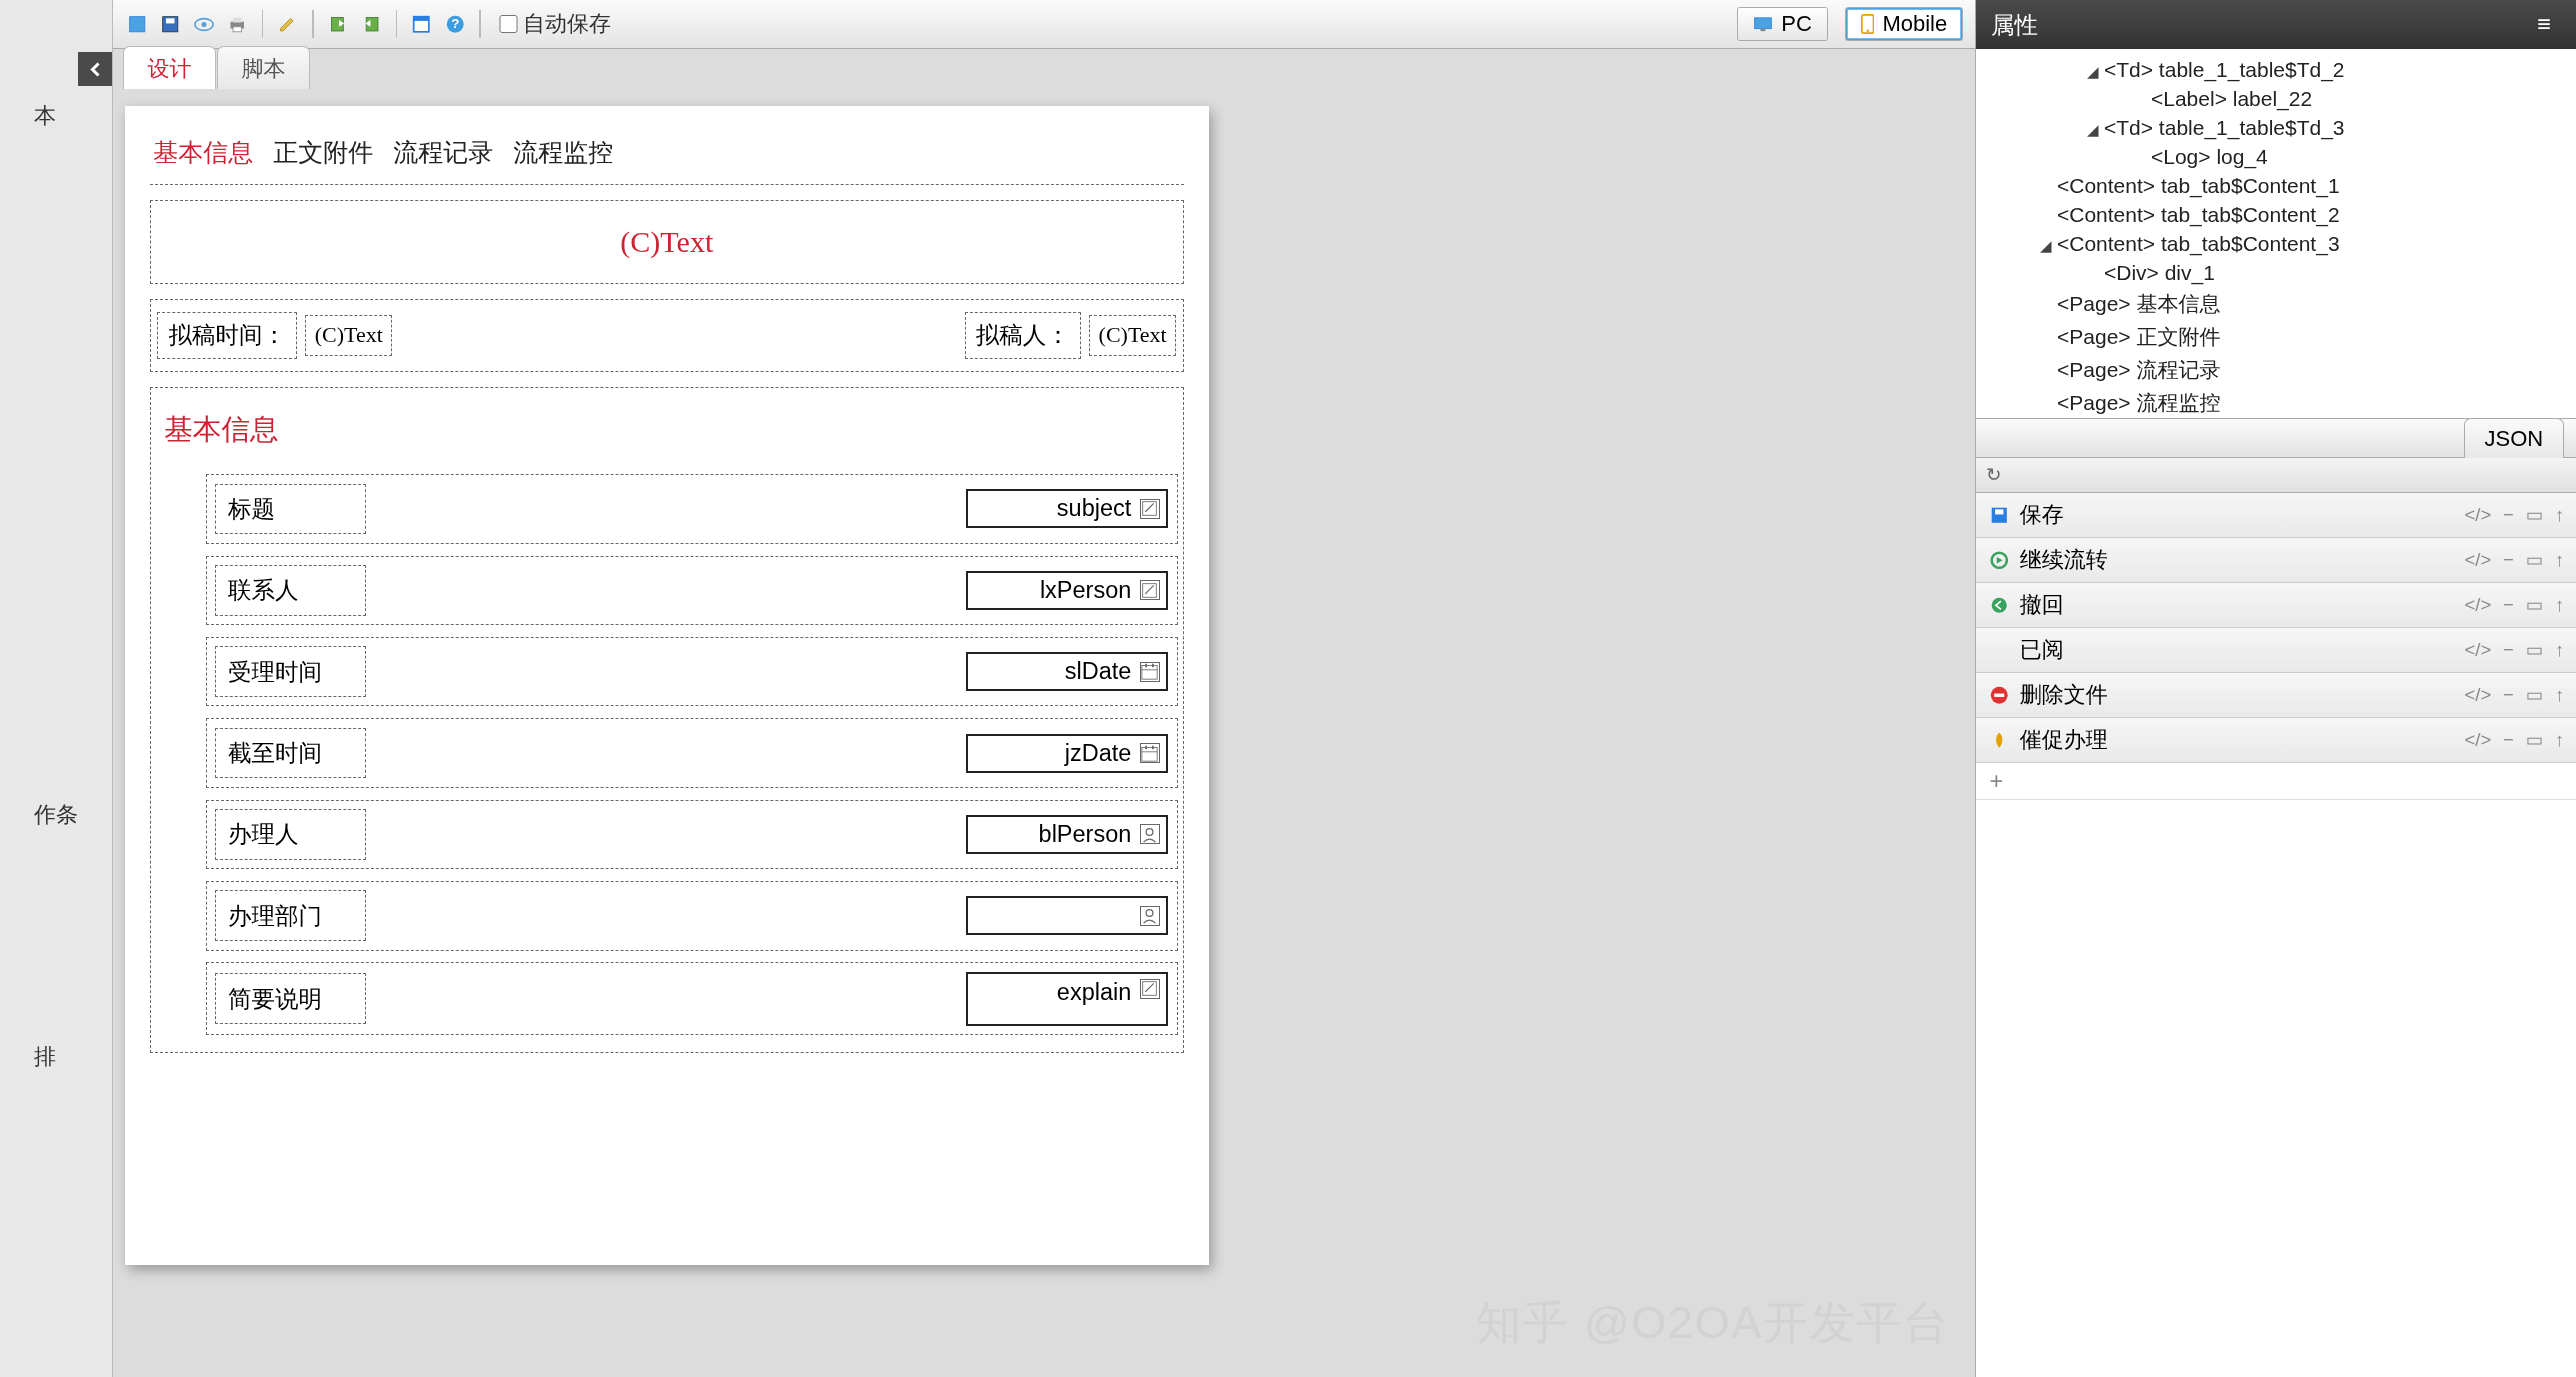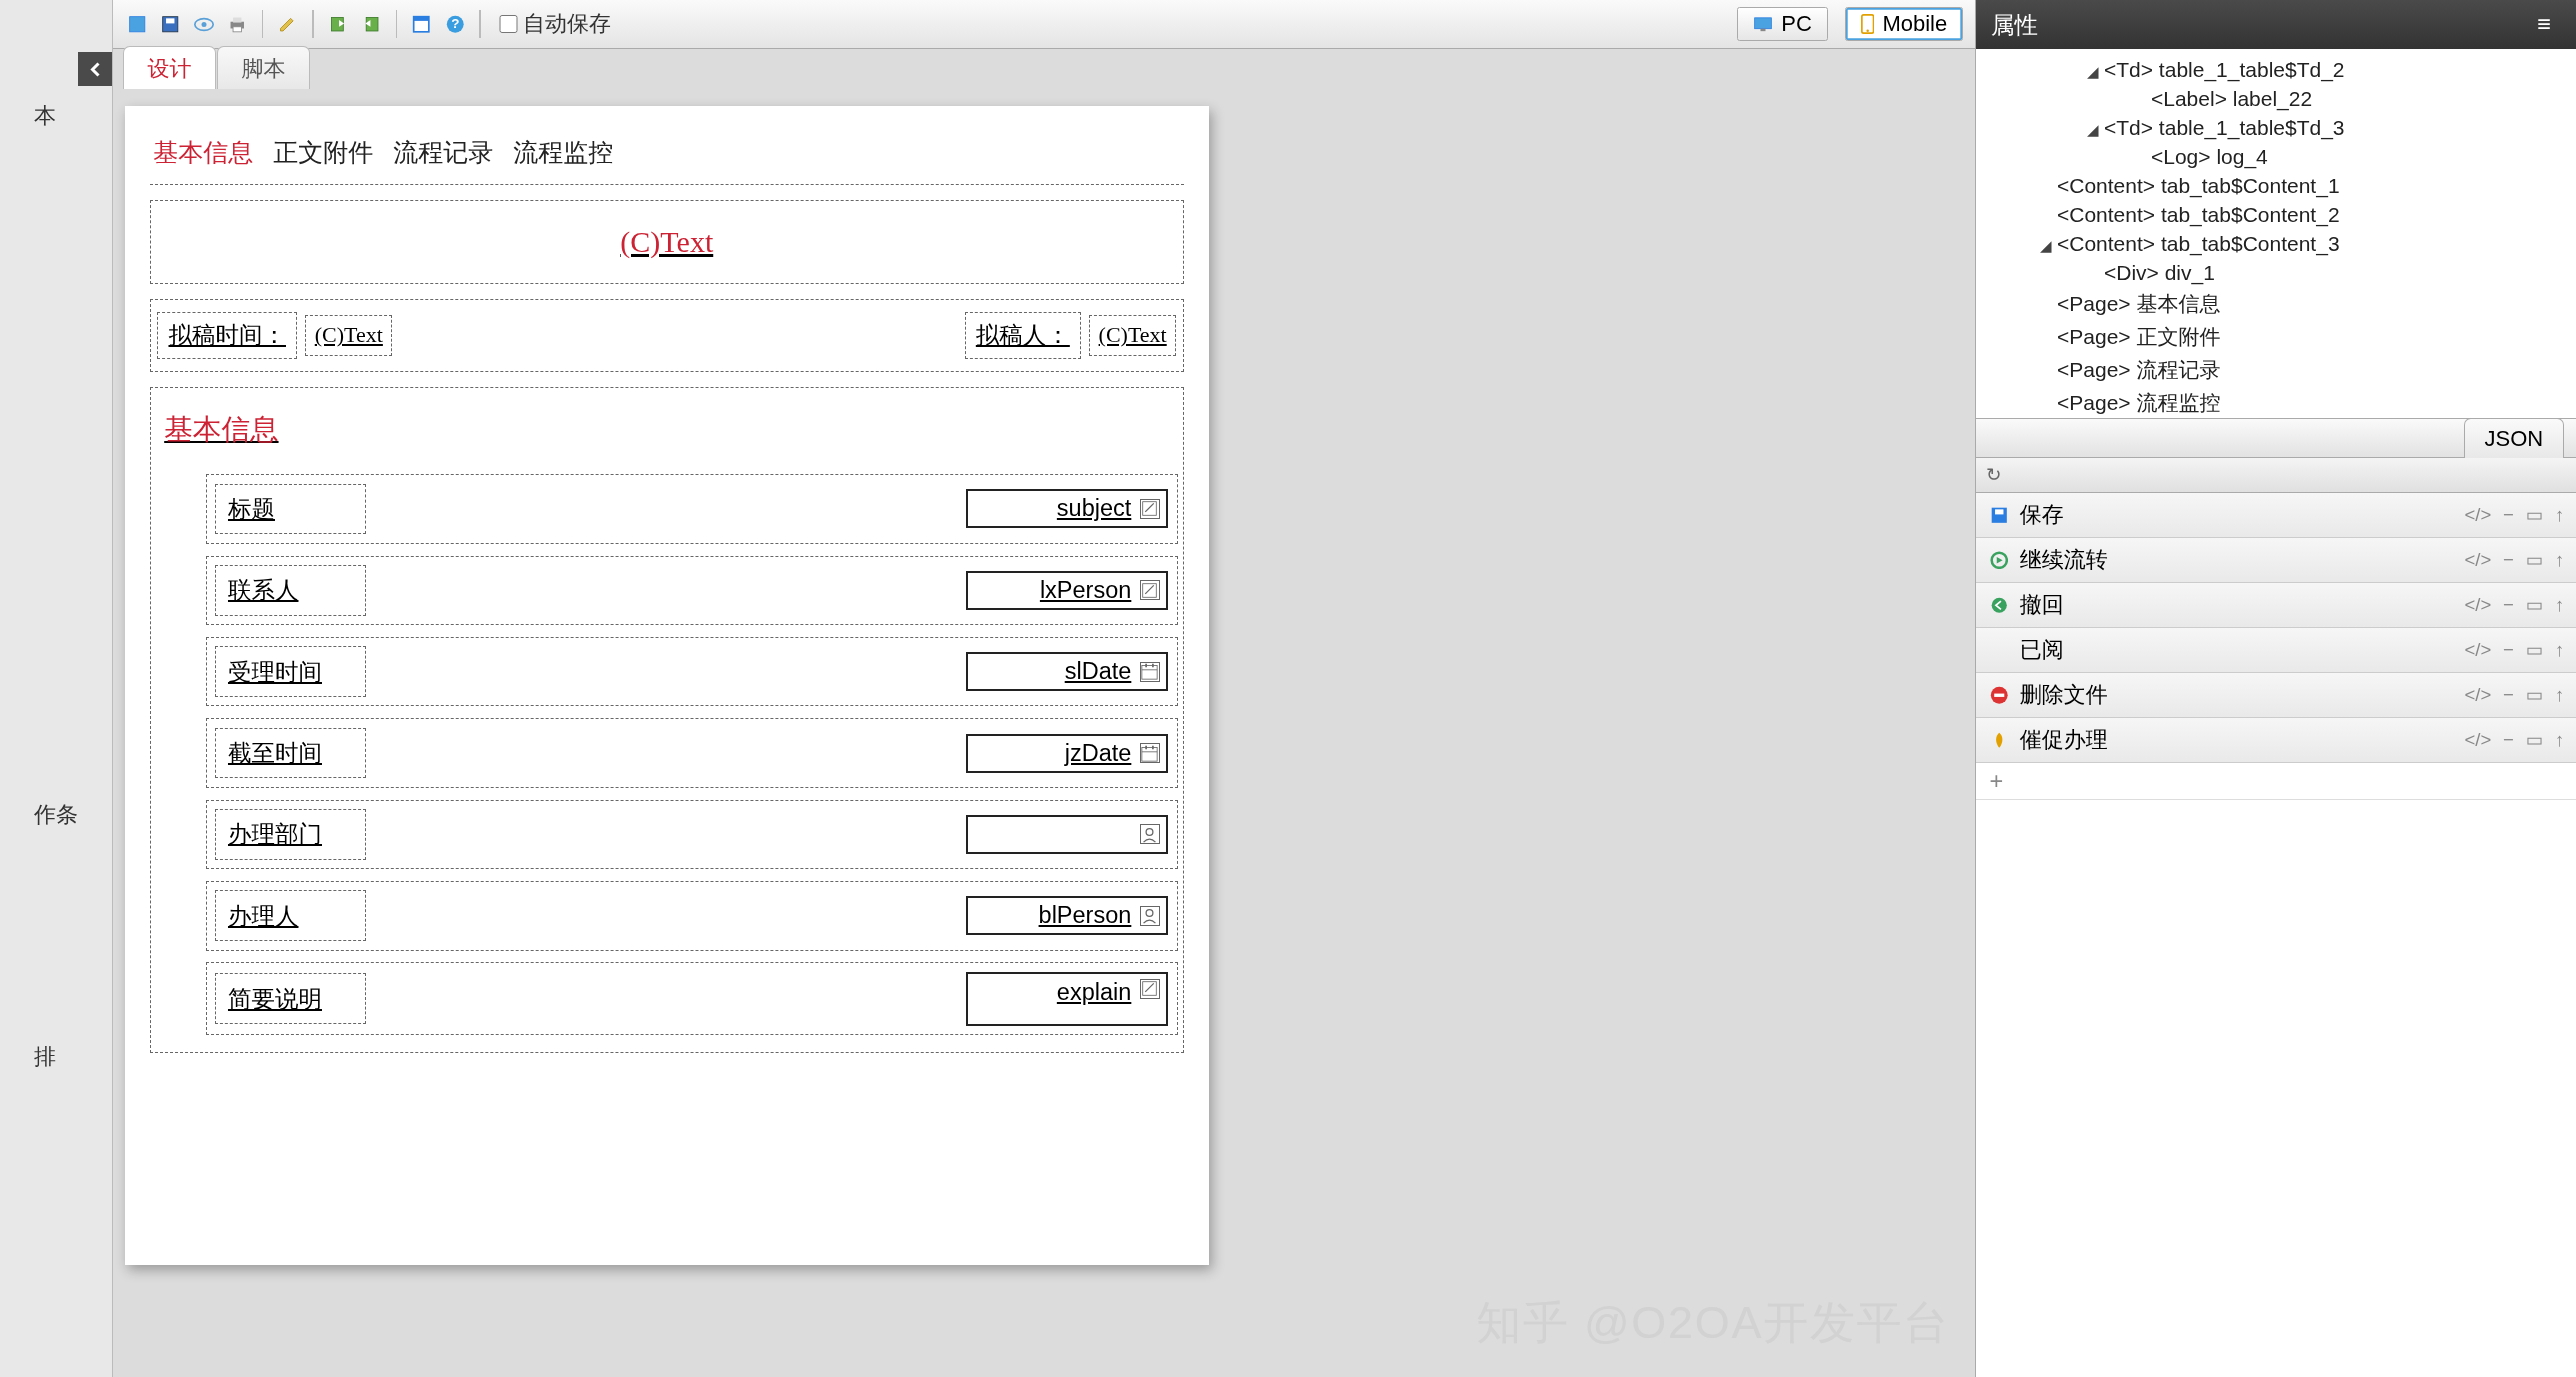--- a/index.html
+++ b/index.html
@@ -33,21 +33,21 @@
 .sec-tabs .tab.active { background: #fff; color: #c23; }
 
 
 .canvas-wrap { flex: 1; background: #dcdcdc; padding: 17px 17px 0 11.8px; overflow: hidden; position: relative; }
 .form-card { width: 1084px; min-height: 1159px; background: #fff; box-shadow: 3.4px 5px 11.8px rgba(0,0,0,.3); padding: 25px; }
 
 .form-tabs { display: flex; gap: 20px; font-size: 25px; padding: 5px 3.4px 15px; border-bottom: 1.7px dashed #666; }
 .form-tabs .ft { cursor: pointer; color: #222; }
 .form-tabs .ft.active { color: #c23; }
 
-.block { border: 1.7px dashed #666; margin-top: 15px; padding: 5px; text-decoration: underline; }
+.block { border: 1.7px dashed #666; margin-top: 15px; padding: 5px; }
 .title-block { height: 84px; display: flex; align-items: center; justify-content: center; }
 .title-block .inner { color: #c23; font-size: 30px; font-family: "Times New Roman", serif; }
 
 .row2 { display: flex; justify-content: space-between; padding: 11.8px 6.7px; }
 .row2 .cell { display: flex; align-items: center; gap: 8.4px; }
 .dlabel { border: 1.7px dashed #666; padding: 6.7px 10px; font-size: 23.5px; }
 .dtext { border: 1.7px dashed #666; padding: 6.7px 8.4px; font-size: 22px; font-family: "Times New Roman", serif; }
 
 .section-title { color: #c23; font-size: 28.6px; padding: 17px 8.4px 13.4px; }
 
@@ -266,37 +266,37 @@
                     <svg width="17" height="17" viewBox="0 0 20 20">
                       <rect x="1" y="3" width="18" height="16" fill="none" stroke="#666"></rect>
                       <line x1="1" y1="8" x2="19" y2="8" stroke="#666"></line>
                       <line x1="6" y1="1" x2="6" y2="5" stroke="#666" stroke-width="2"></line>
                       <line x1="14" y1="1" x2="14" y2="5" stroke="#666" stroke-width="2"></line>
                     </svg>
                   </span>
                 </span>
               </div>
               <div class="field-row">
-                <span class="flabel">办理部门</span>
-                <span class="fgap"></span>
-                <span class="finput">
-                  <span></span>
+                <span class="flabel">办理人</span>
+                <span class="fgap"></span>
+                <span class="finput">
+                  <span>blPerson</span>
                   <span class="ficon">
                     <svg width="17" height="17" viewBox="0 0 20 20">
                       <circle cx="10" cy="7" r="4" fill="none" stroke="#666" stroke-width="1.5"></circle>
                       <path d="M3 19 Q10 12 17 19" fill="none" stroke="#666" stroke-width="1.5"></path>
                     </svg>
                   </span>
                 </span>
               </div>
               <div class="field-row">
-                <span class="flabel">办理人</span>
-                <span class="fgap"></span>
-                <span class="finput">
-                  <span>blPerson</span>
+                <span class="flabel">办理部门</span>
+                <span class="fgap"></span>
+                <span class="finput">
+                  <span></span>
                   <span class="ficon">
                     <svg width="17" height="17" viewBox="0 0 20 20">
                       <circle cx="10" cy="7" r="4" fill="none" stroke="#666" stroke-width="1.5"></circle>
                       <path d="M3 19 Q10 12 17 19" fill="none" stroke="#666" stroke-width="1.5"></path>
                     </svg>
                   </span>
                 </span>
               </div>
               <div class="field-row">
                 <span class="flabel">简要说明</span>

